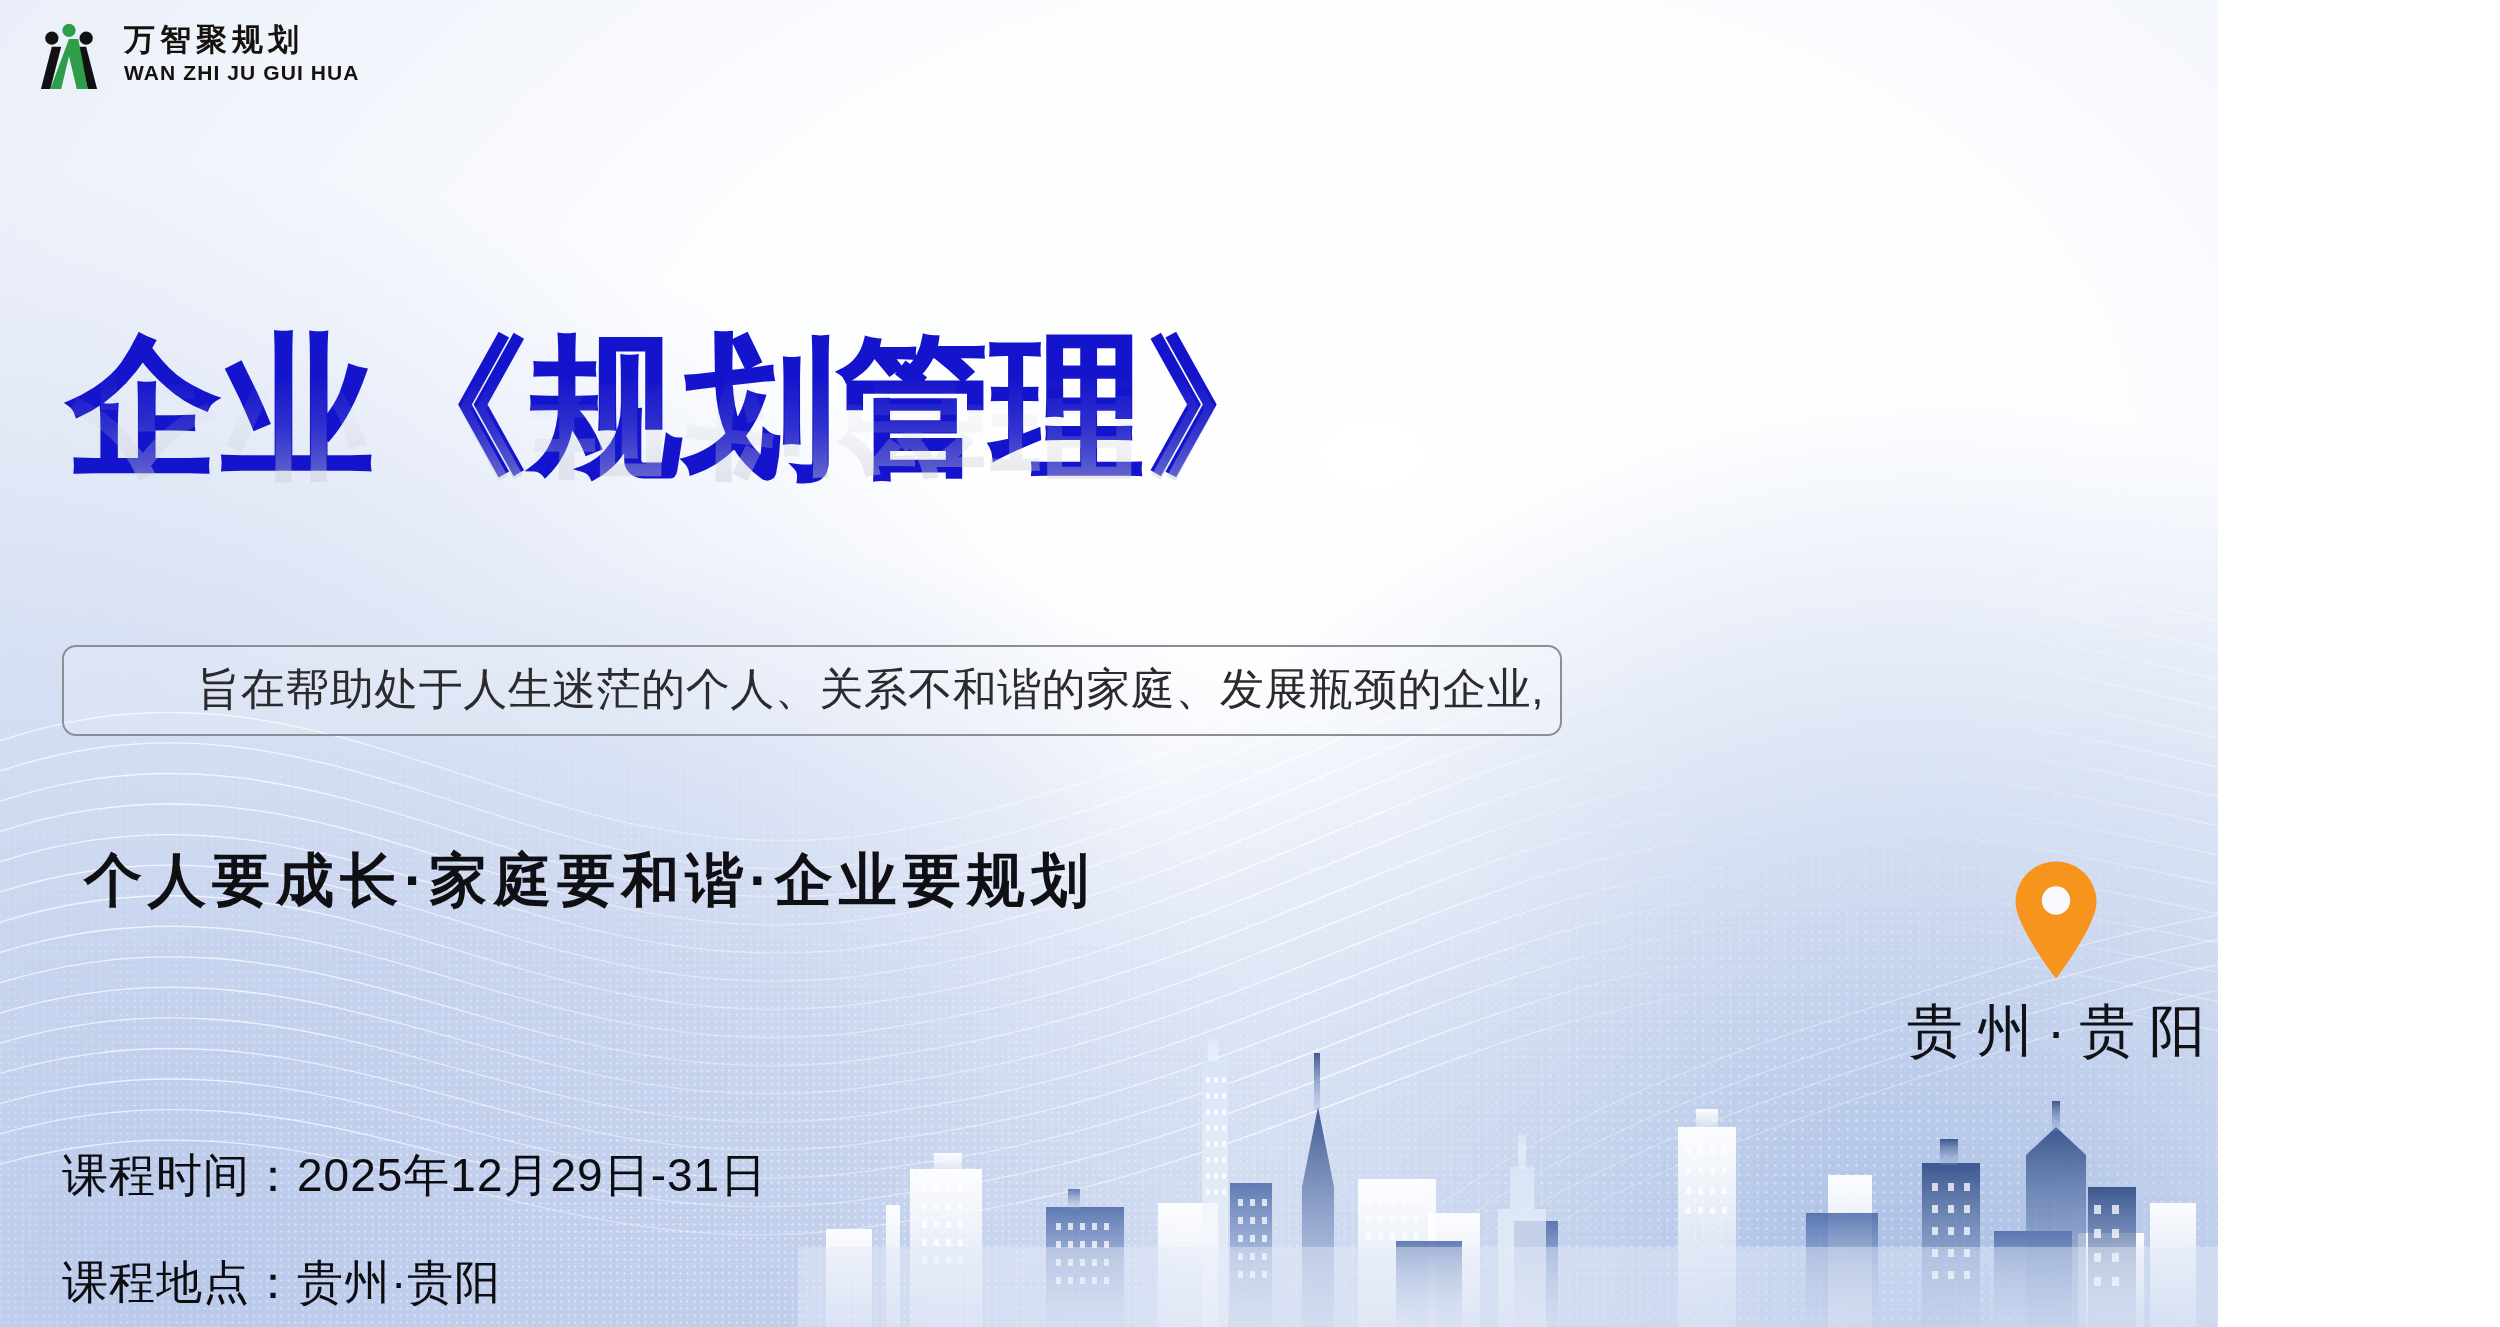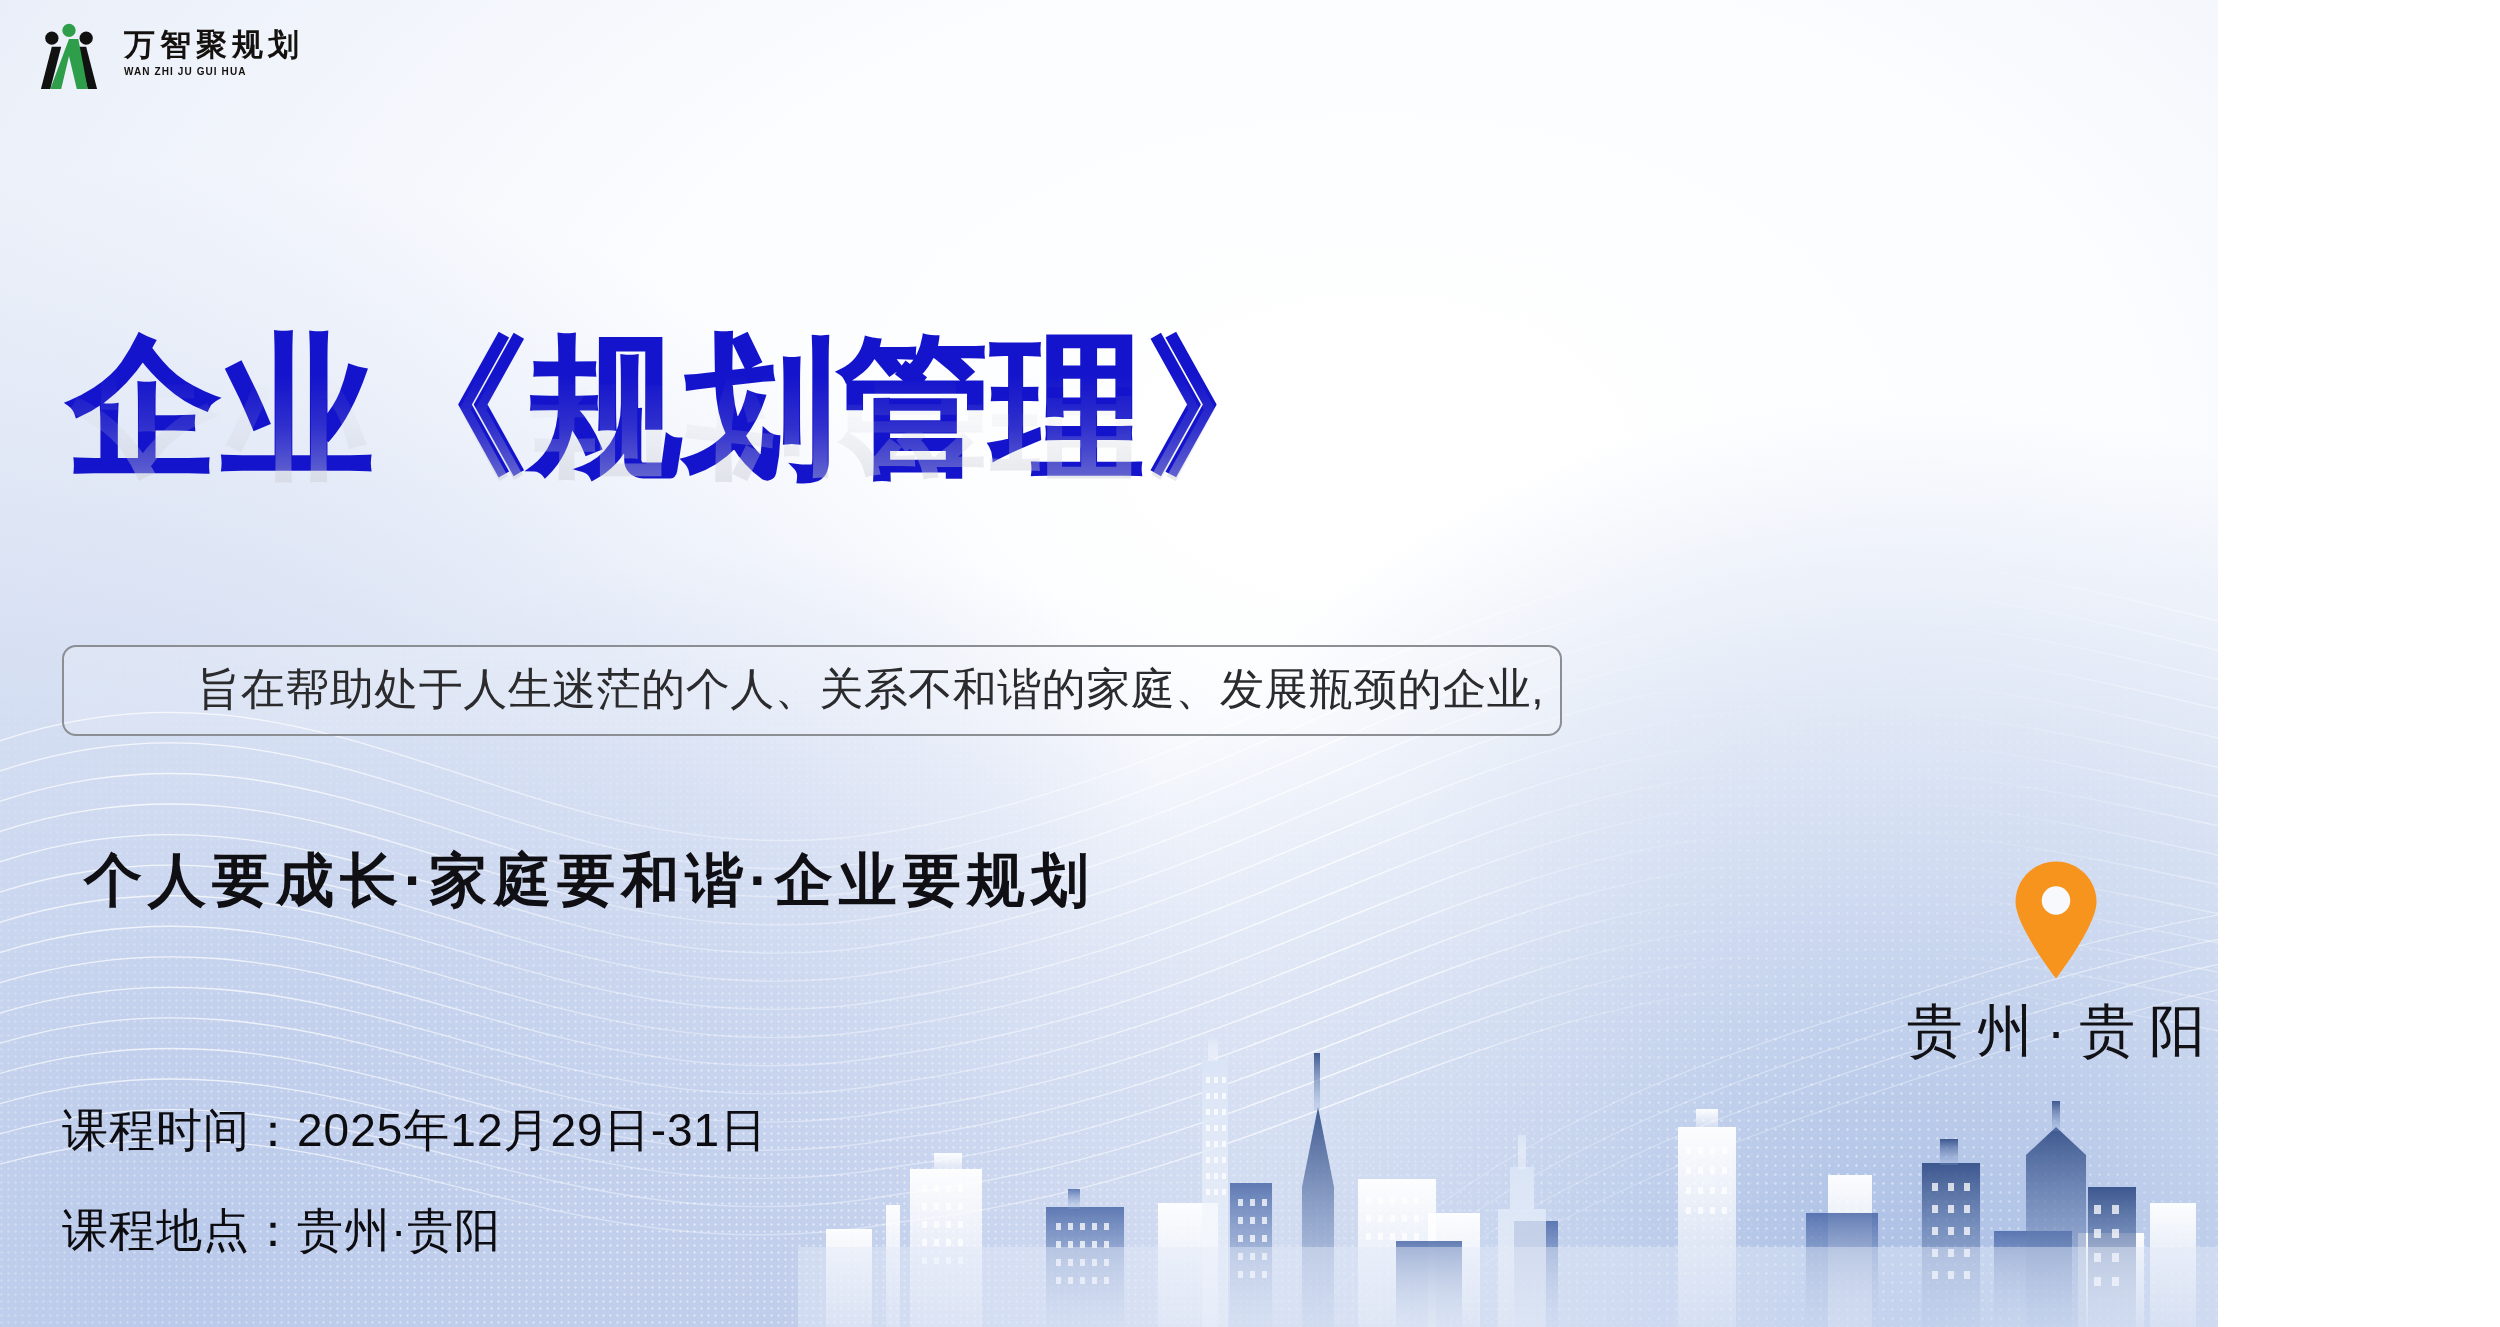--- a/index.html
+++ b/index.html
@@ -40,21 +40,21 @@
 
   
   .logo{position:absolute;left:30px;top:14px;display:flex;align-items:center;gap:16px;}
   .logo-mark{width:78px;height:78px;display:block;}
   .logo-text{display:flex;flex-direction:column;line-height:1;}
   .logo-cn{
     font-family:"Liberation Serif","DejaVu Serif",serif;
     font-size:31px;font-weight:700;color:#14110f;letter-spacing:5px;
   }
   .logo-en{
-    font-size:10px;font-weight:700;color:#14110f;letter-spacing:1.1px;margin-top:7px;
+    font-size:21px;font-weight:700;color:#14110f;letter-spacing:1.1px;margin-top:7px;
   }
 
   
   .title-wrap{position:absolute;left:68px;top:330px;width:1600px;}
   .title{
     font-family:"Liberation Sans","DejaVu Sans",sans-serif;
     font-size:152px;line-height:1;font-weight:700;color:#1414CC;
     letter-spacing:2px;white-space:nowrap;
     -webkit-text-stroke:2px #1414CC;
   }
@@ -92,20 +92,21 @@
     font-size:58px;font-weight:700;color:#101014;letter-spacing:6px;
     white-space:nowrap;
   }
 
   
   .course-info{position:absolute;left:62px;top:1100px;}
   .course-row{
     font-family:"Liberation Sans","DejaVu Sans",sans-serif;
     font-size:46px;color:#0d0d11;letter-spacing:1px;white-space:nowrap;
     margin-bottom:38px;
+    margin-top:45px;
   }
   .course-row:last-child{margin-bottom:0;}
 
   
   .location{
     position:absolute;left:1846px;top:860px;width:420px;text-align:center;
   }
   .pin{width:90px;height:120px;display:block;margin:0 auto 14px auto;}
   .location-text{
     font-family:"Liberation Sans","DejaVu Sans",sans-serif;

